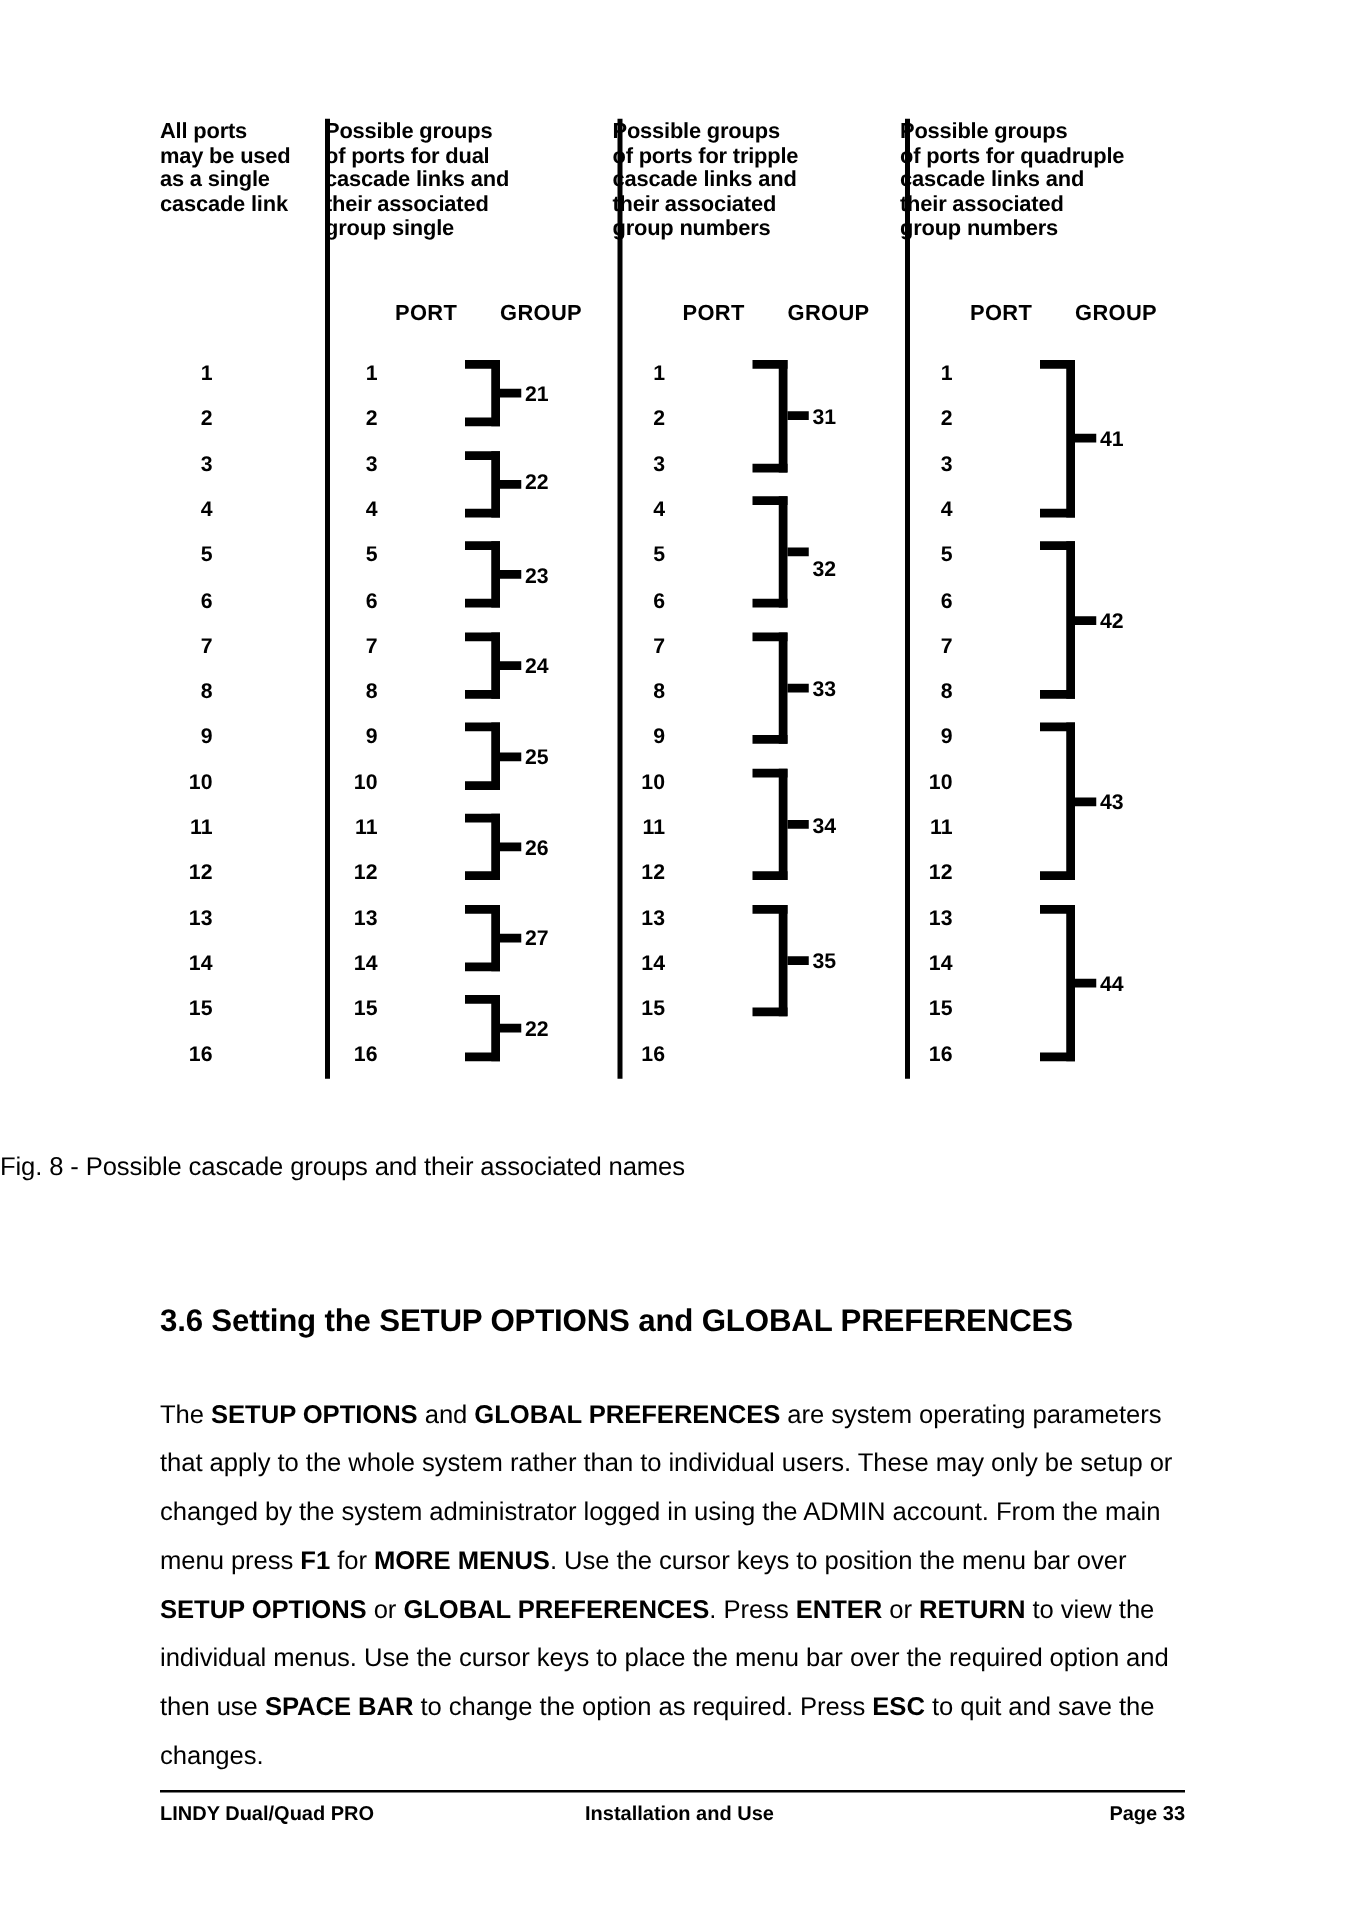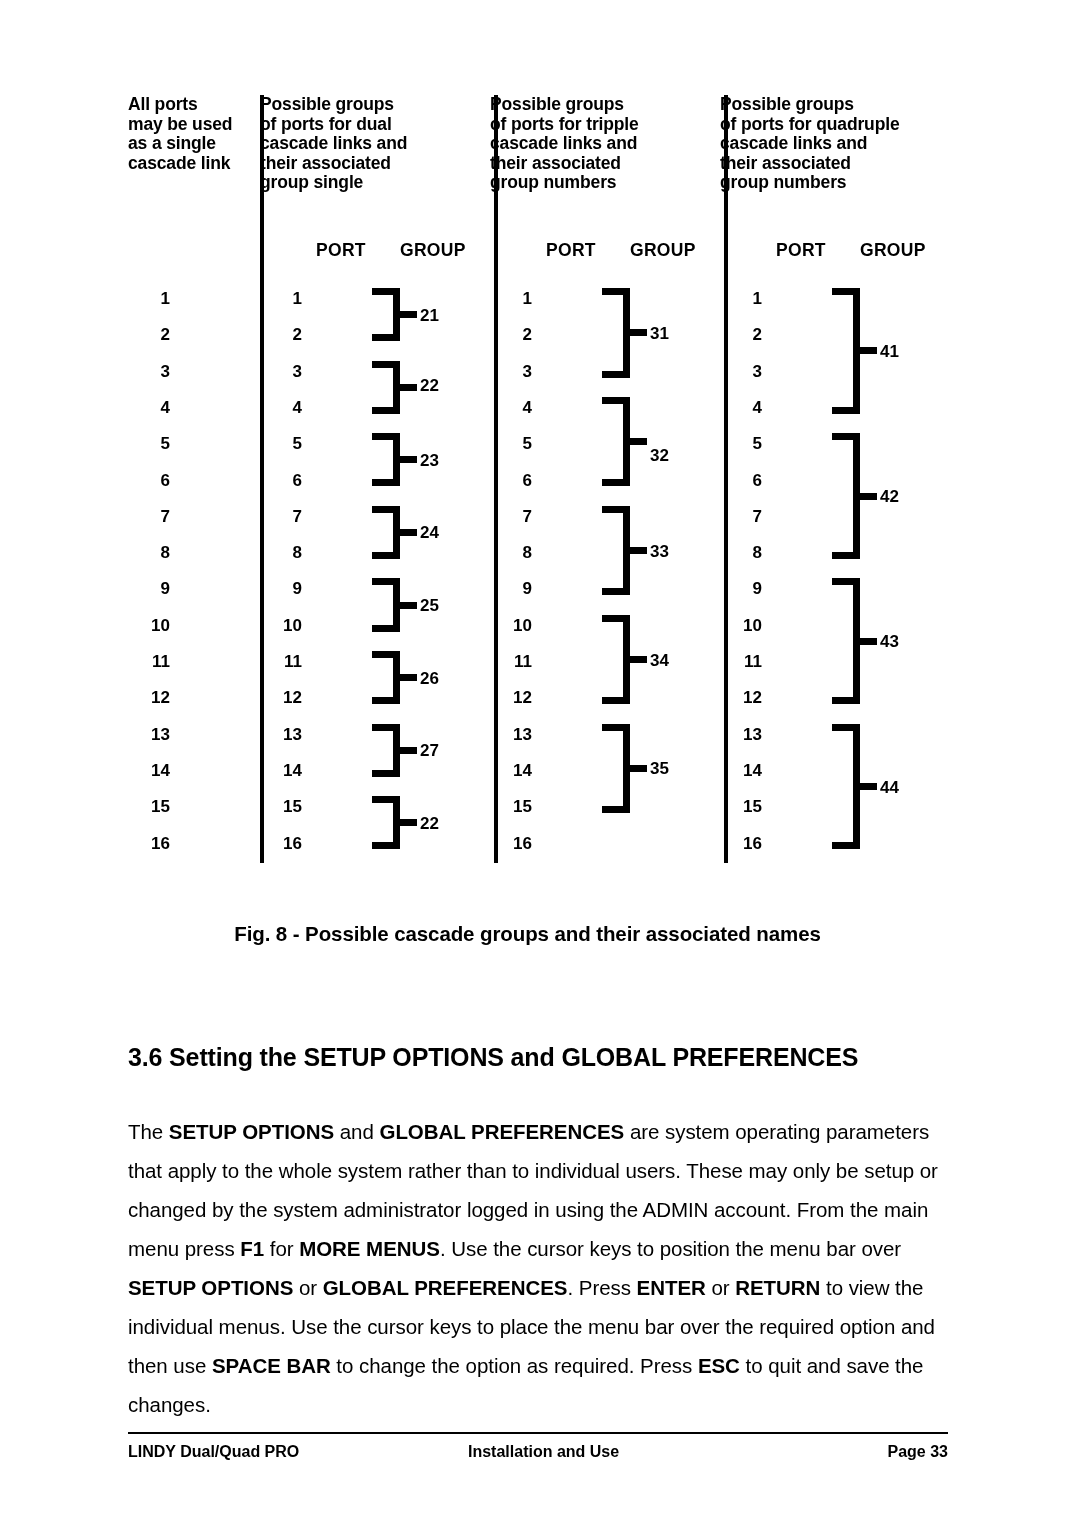--- a/index.html
+++ b/index.html
@@ -110,23 +110,22 @@
     top: 50%;
     margin-top: -3.5px;
   }
 
   
   .fig-caption {
     position: absolute;
     left: 0;
     top: 922px;
     width: 1055px;
-    text-align: center;
     font-size: 20.5px;
-    font-weight: bold;
+    font-weight: normal;
     letter-spacing: -0.1px;
   }
 
   
   .section-heading {
     position: absolute;
     left: 128px;
     top: 1043px;
     width: 830px;
     font-size: 25px;

